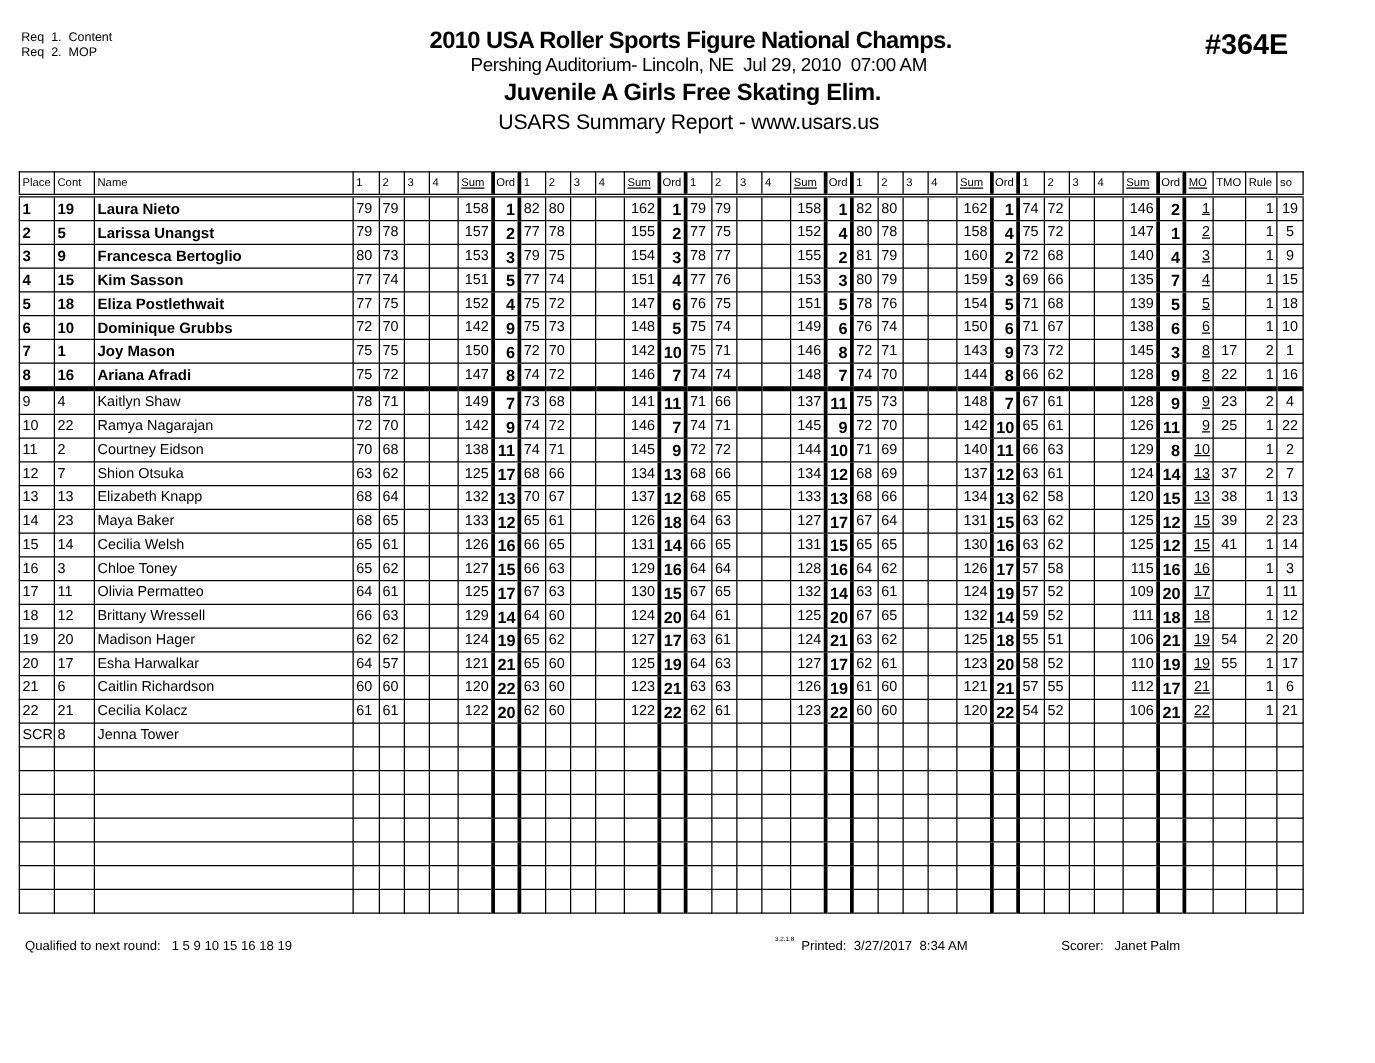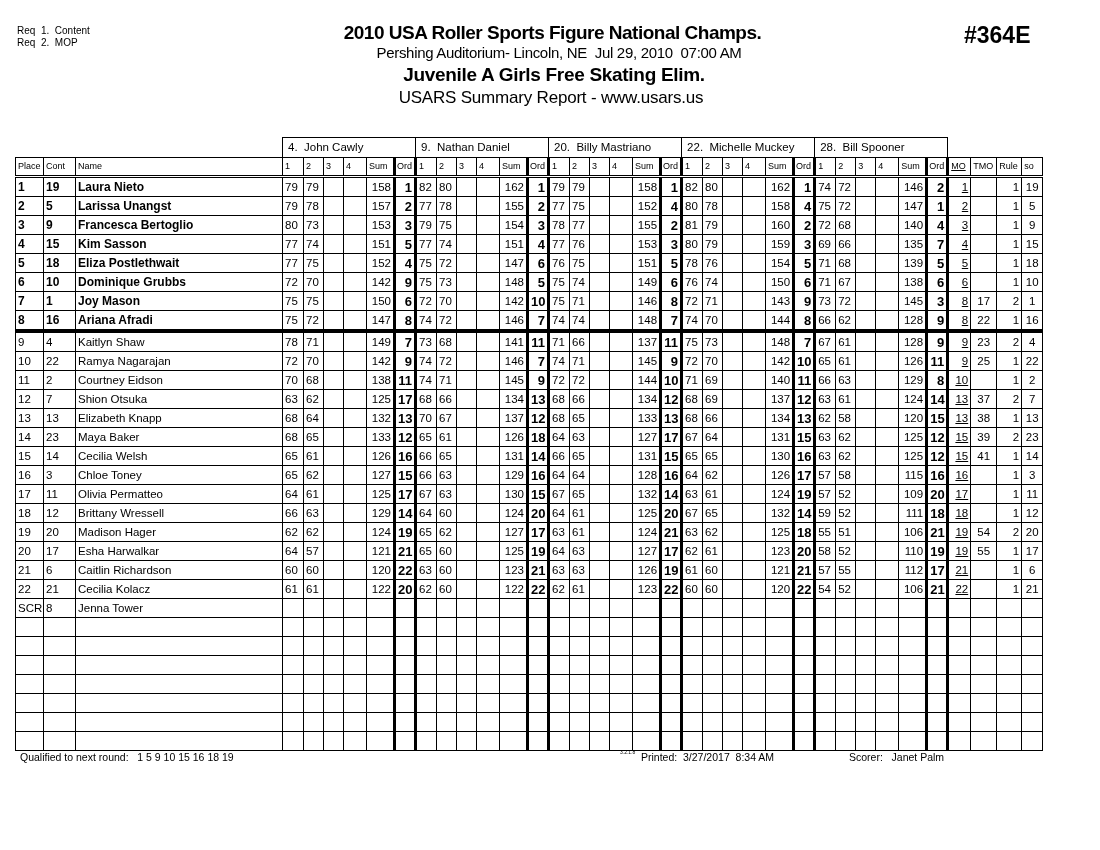--- a/index.html
+++ b/index.html
@@ -23,21 +23,21 @@
   table.scores td {
     border:1px solid #000; padding:0 2px; white-space:nowrap; overflow:hidden;
     font-size:11.5px; height:18px; line-height:17px;
   }
   table.scores td.blank { border:none; }
   tr.jrow td { height:19px; font-size:11.5px; padding-left:5px; white-space:pre; }
   tr.chead td { font-size:9px; height:17px; border-bottom:3px double #000; }
   td.ord { border-left:3px solid #000 !important; border-right:3px solid #000 !important; text-align:right; font-weight:bold; font-size:13px !important; padding-right:2px; }
   tr.chead td.ord { font-weight:normal; font-size:9px !important; text-align:left; padding-left:1px; }
   td.sum { text-align:right; }
-  tr.chead td.sum { text-align:left; }
+  tr.chead td.sum { text-align:left;text-decoration:underline; }
   td.place { text-align:left; padding-left:3px; }
   td.cont { text-align:left; }
   td.name { padding-left:4px; }
   td.mo { text-align:right; padding-right:5px;text-decoration:underline; }
   td.tmo { text-align:center; }
   td.rule { text-align:right; padding-right:7px; }
   td.so { text-align:center; }
   tr.chead td.mo, tr.chead td.tmo, tr.chead td.rule, tr.chead td.so { text-align:left; padding-left:2px; padding-right:0; }
   tr.q td.place, tr.q td.cont, tr.q td.name { font-weight:bold; font-size:12px; }
   tr.qlast td { border-bottom:4px solid #000; }
@@ -95,29 +95,20 @@
       <col style="width: 20px;">
       <col style="width: 23px;">
       <col style="width: 28px;">
       <col style="width: 21px;">
       <col style="width: 23px;">
       <col style="width: 26px;">
       <col style="width: 25px;">
       <col style="width: 21px;">
     </colgroup>
   <tbody id="score-body">
-      <tr class="jrow">
-        <td class="blank" colspan="3"></td>
-        <td class="judge" colspan="6">4.  John Cawly</td>
-        <td class="judge" colspan="6">9.  Nathan Daniel</td>
-        <td class="judge" colspan="6">20.  Billy Mastriano</td>
-        <td class="judge" colspan="6">22.  Michelle Muckey</td>
-        <td class="judge" colspan="6">28.  Bill Spooner</td>
-        <td class="blank" colspan="4"></td>
-      </tr>
       <tr class="chead">
         <td class="place">Place</td>
         <td class="cont">Cont</td>
         <td class="name">Name</td>
         <td class="s1">1</td>
         <td class="s2">2</td>
         <td class="s3">3</td>
         <td class="s4">4</td>
         <td class="sum">Sum</td>
         <td class="ord">Ord</td>

